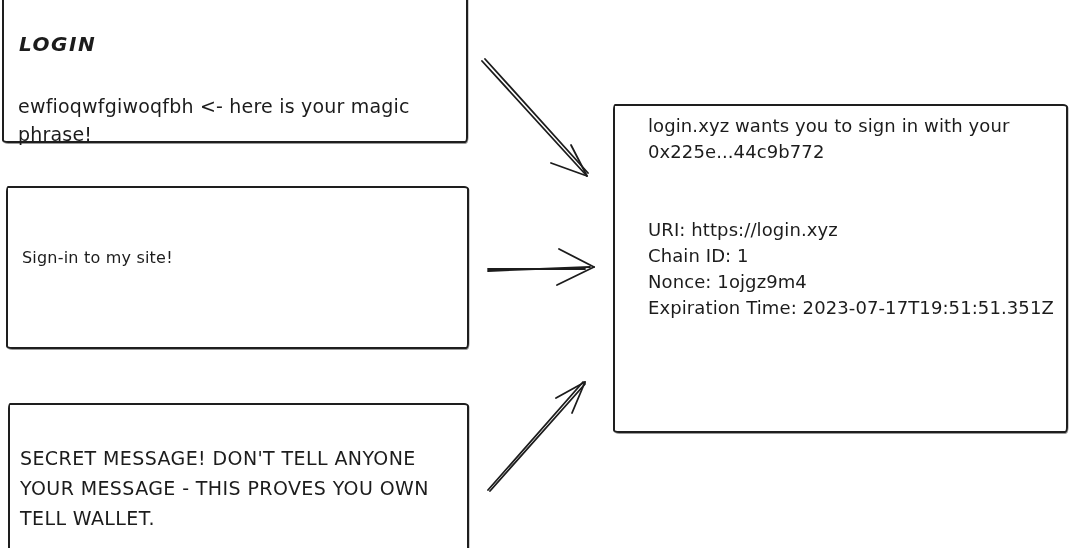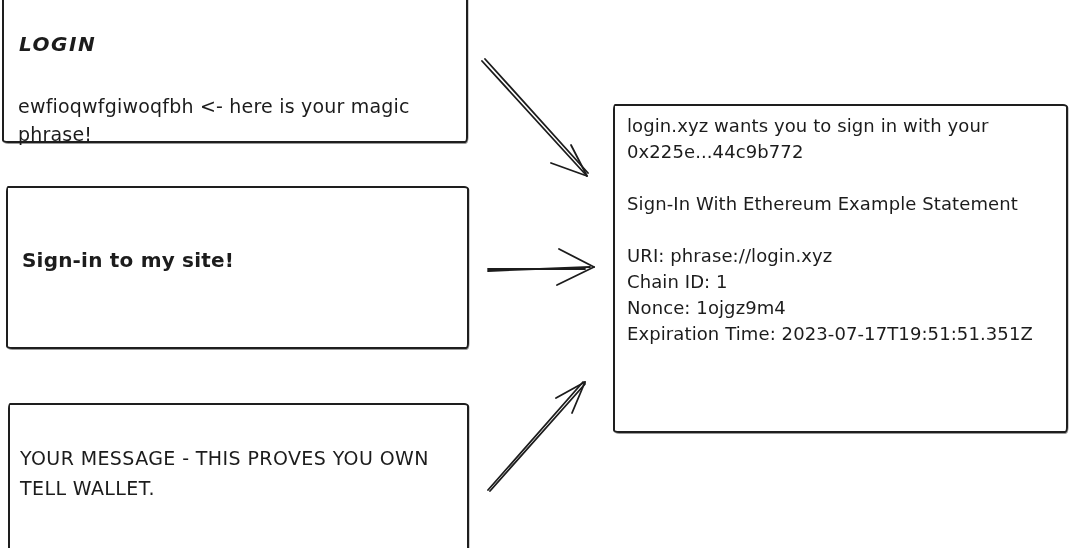--- a/index.html
+++ b/index.html
@@ -30,30 +30,30 @@
     font-size: 20px; font-weight: bold; font-style: italic;
     letter-spacing: 1.5px;
     margin-top: 32px;
   }
   .magic-phrase {
     position: absolute; left: 14px; top: 86px;
     font-size: 19px; line-height: 28px; letter-spacing: 0.2px; margin-top: 18px;
   }
   .signin-text {
     position: absolute; left: 14px; top: 60px;
-    font-size: 20px; letter-spacing: 0.2px; font-weight: bold;
+    font-size: 16px; letter-spacing: 0.2px;
   }
   .secret-text {
     position: absolute; left: 10px; top: 38px;
     font-size: 19px; line-height: 30px; letter-spacing: 0.4px;
     font-weight: 500;
   }
   .siwe-line {
     font-size: 18px; line-height: 26px; min-height: 26px;
-    white-space: pre; letter-spacing: 0.1px;
+    white-space: pre; letter-spacing: 0.1px; margin-left: 21px;
   }
   .arrows {
     position: absolute; left: 0; top: 0;
     width: 1080px; height: 548px;
     pointer-events: none;
   }
   .arrows path {
     fill: none; stroke: #1c1c1c;
     stroke-width: 1.8; stroke-linecap: round;
   }
@@ -70,32 +70,32 @@
       <div>phrase!</div>
     </div>
   </div>
 
   <div class="sketch-box box-signin">
     <div class="signin-text">Sign-in to my site!</div>
   </div>
 
   <div class="sketch-box box-secret">
     <div class="secret-text">
+      <div>SECRET MESSAGE! DON'T TELL ANYONE</div>
       <div>YOUR MESSAGE - THIS PROVES YOU OWN</div>
       <div>TELL WALLET.</div>
     </div>
   </div>
 
   <div class="sketch-box box-siwe">
     <div class="siwe-line">login.xyz wants you to sign in with your</div>
     <div class="siwe-line">0x225e...44c9b772</div>
     <div class="siwe-line"></div>
-    <div class="siwe-line">Sign-In With Ethereum Example Statement</div>
     <div class="siwe-line"></div>
-    <div class="siwe-line">URI: phrase://login.xyz</div>
+    <div class="siwe-line">URI: https://login.xyz</div>
     <div class="siwe-line">Chain ID: 1</div>
     <div class="siwe-line">Nonce: 1ojgz9m4</div>
     <div class="siwe-line">Expiration Time: 2023-07-17T19:51:51.351Z</div>
   </div>
 
   <svg class="arrows" viewBox="0 0 1080 548">
     <g>
       <path d="M482,61 L586,175"></path>
       <path d="M485,59 L588,173"></path>
       <path d="M587,176 L571,145"></path>

